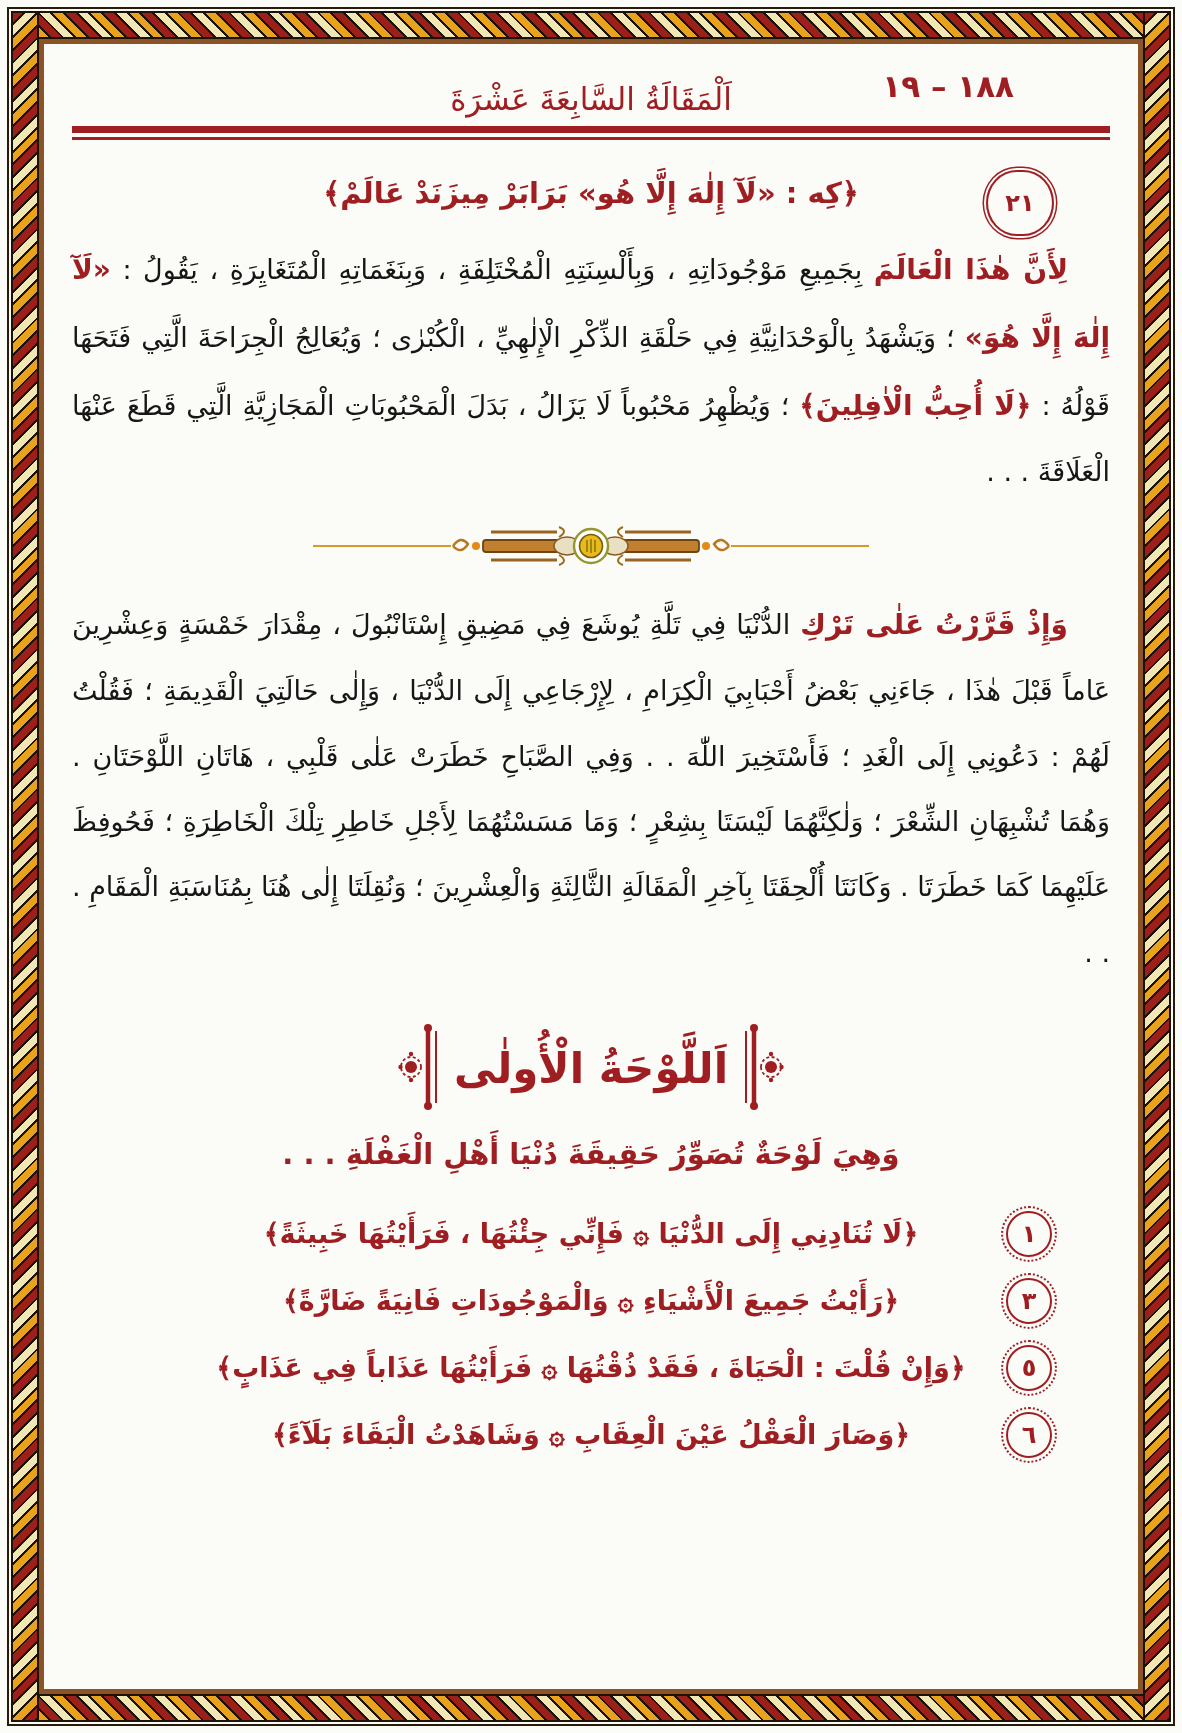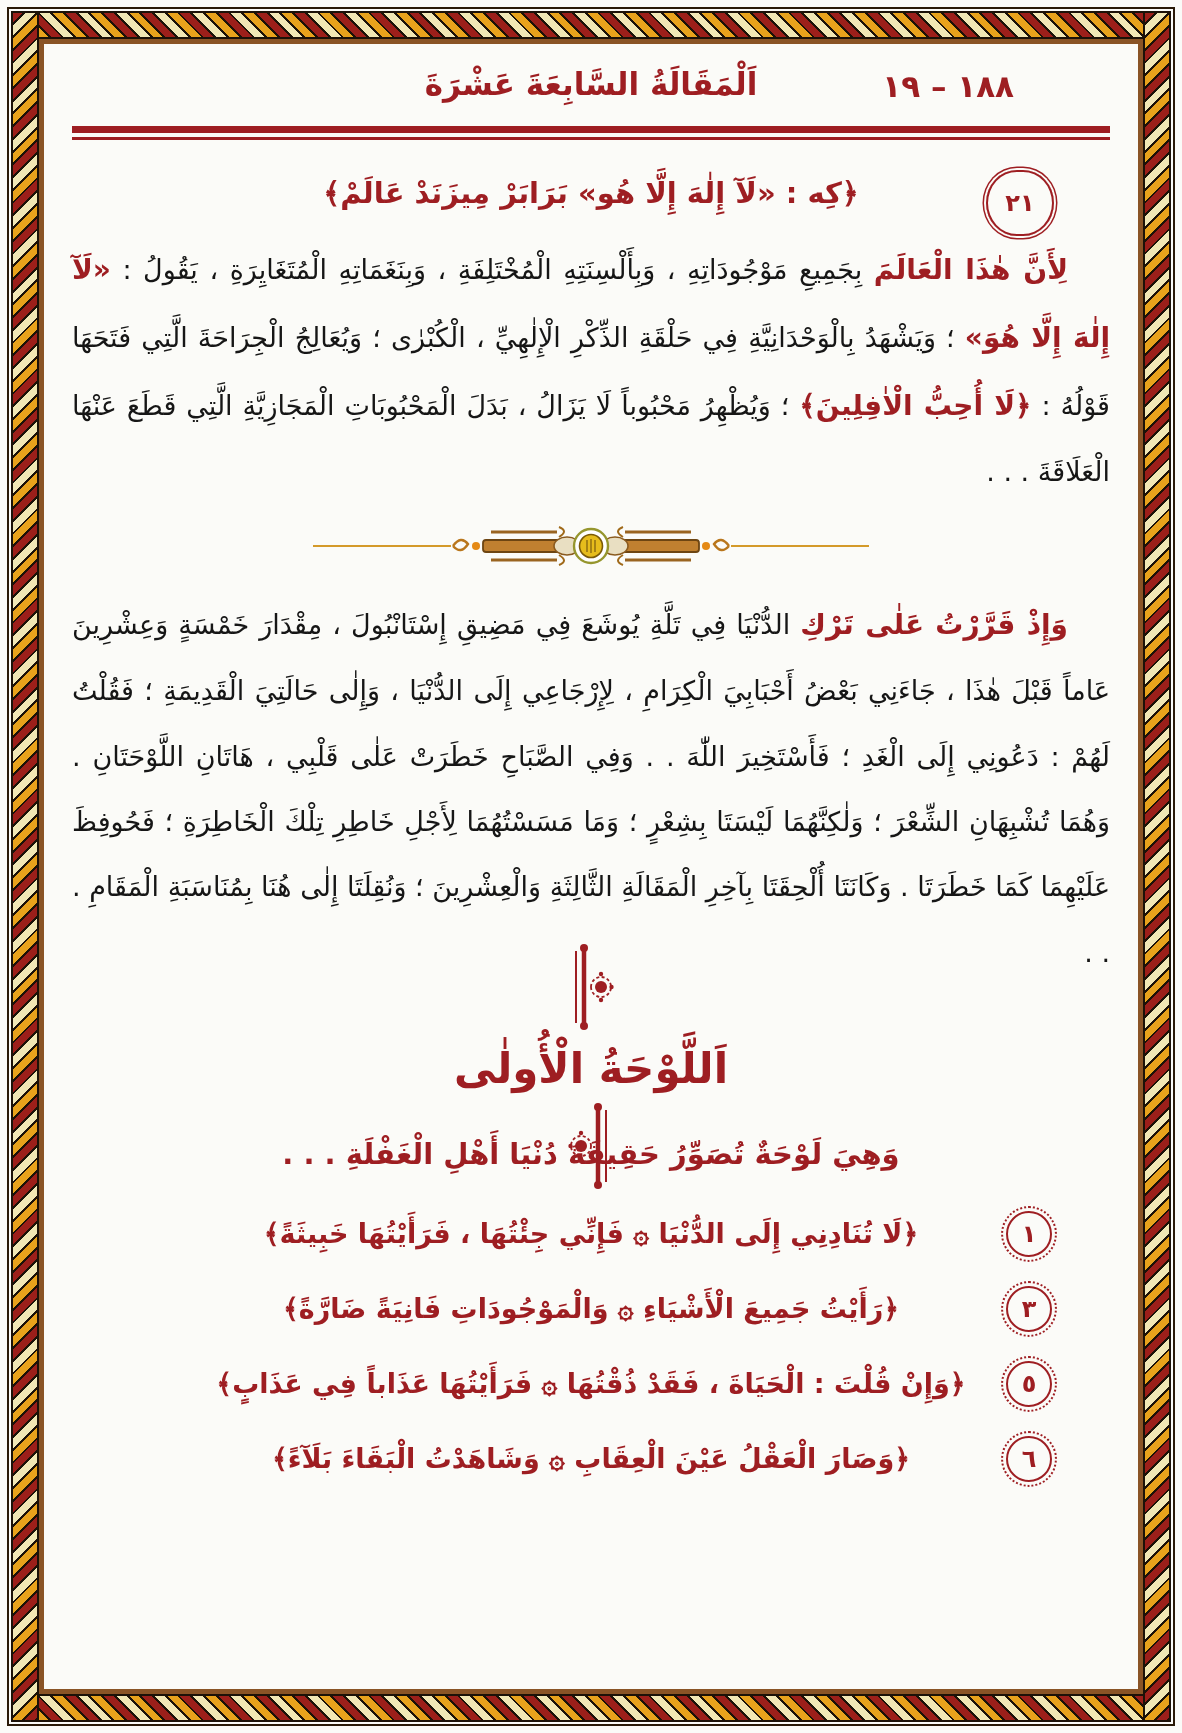--- a/index.html
+++ b/index.html
@@ -32,43 +32,43 @@
       #9c1f1a 0 7px,#1c1208 7px 9px,
       #f1e7b5 9px 16px,#1c1208 16px 18px,
       #e8a21c 18px 25px,#1c1208 25px 27px);}
   .rail{position:absolute;inset:39px;border:5px solid var(--brown);pointer-events:none;}
 
   
   .content{position:absolute;inset:46px;padding:20px 26px 0 26px;direction:rtl;}
 
   header.page-header{position:relative;height:54px;}
   .pagenum{position:absolute;right:96px;top:2px;font-size:31px;font-weight:bold;color:var(--red);letter-spacing:1px;}
-  .title{position:absolute;left:0;right:0;top:0;margin:0;text-align:center;font-size:31px;font-weight:bold;color:var(--red);}
+  .title{position:absolute;left:0;right:0;top:0;margin:15px;text-align:center;font-size:31px;font-weight:normal;color:var(--red);}
 
   .double-rule{margin-top:6px;height:4px;border-top:7px solid var(--red);border-bottom:3px solid var(--red);}
 
   .verse21-row{position:relative;margin-top:24px;height:58px;display:flex;align-items:center;justify-content:center;}
   .verse21-text{font-size:29px;font-weight:bold;color:var(--red);text-align:center;}
   .badge21{position:absolute;right:56px;top:6px;display:inline-flex;align-items:center;justify-content:center;
     min-width:44px;height:38px;padding:12px 10px;border:2.5px solid var(--red);border-radius:50% / 55%;
     color:var(--red);font-size:24px;font-weight:bold;
     box-shadow:0 0 0 2px var(--paper),0 0 0 3.5px var(--red);}
 
   .para{margin:14px 0 0 0;text-align:justify;font-size:27px;line-height:2.42;color:var(--ink);text-indent:42px;}
   .red-lead{color:var(--red);font-weight:bold;font-size:28px;}
 
   .divider-wrap{margin-top:14px;text-align:center;height:58px;}
 
-  .heading-row{display:flex;justify-content:center;align-items:center;gap:10px;margin-top:36px;height:96px;flex-direction:column;}
+  .heading-row{display:flex;justify-content:center;align-items:center;gap:10px;margin-top:36px;height:96px;}
   .section-heading{margin:0;font-size:42px;font-weight:bold;color:var(--red);}
   .flip{transform:scaleX(-1);}
 
   .subtitle{margin-top:20px;text-align:center;font-size:29px;font-weight:bold;color:var(--red);}
 
-  .verse-list{margin-top:30px;display:flex;flex-direction:column;gap:9px;}
+  .verse-list{margin-top:30px;display:flex;flex-direction:column;gap:1px;}
   .verse-row{position:relative;min-height:66px;display:flex;align-items:center;justify-content:center;}
   .verse-text{font-size:27px;font-weight:bold;color:var(--red);text-align:center;padding:0 118px;line-height:1.9;}
   .vnum{position:absolute;right:58px;top:50%;transform:translateY(-50%);
     width:42px;height:42px;border-radius:50%;border:2.5px solid var(--red);
     outline:2px dotted var(--red);outline-offset:3px;
     display:flex;align-items:center;justify-content:center;
     color:var(--red);font-size:24px;font-weight:bold;background:var(--paper);}
 </style>
 </head>
 <body>

